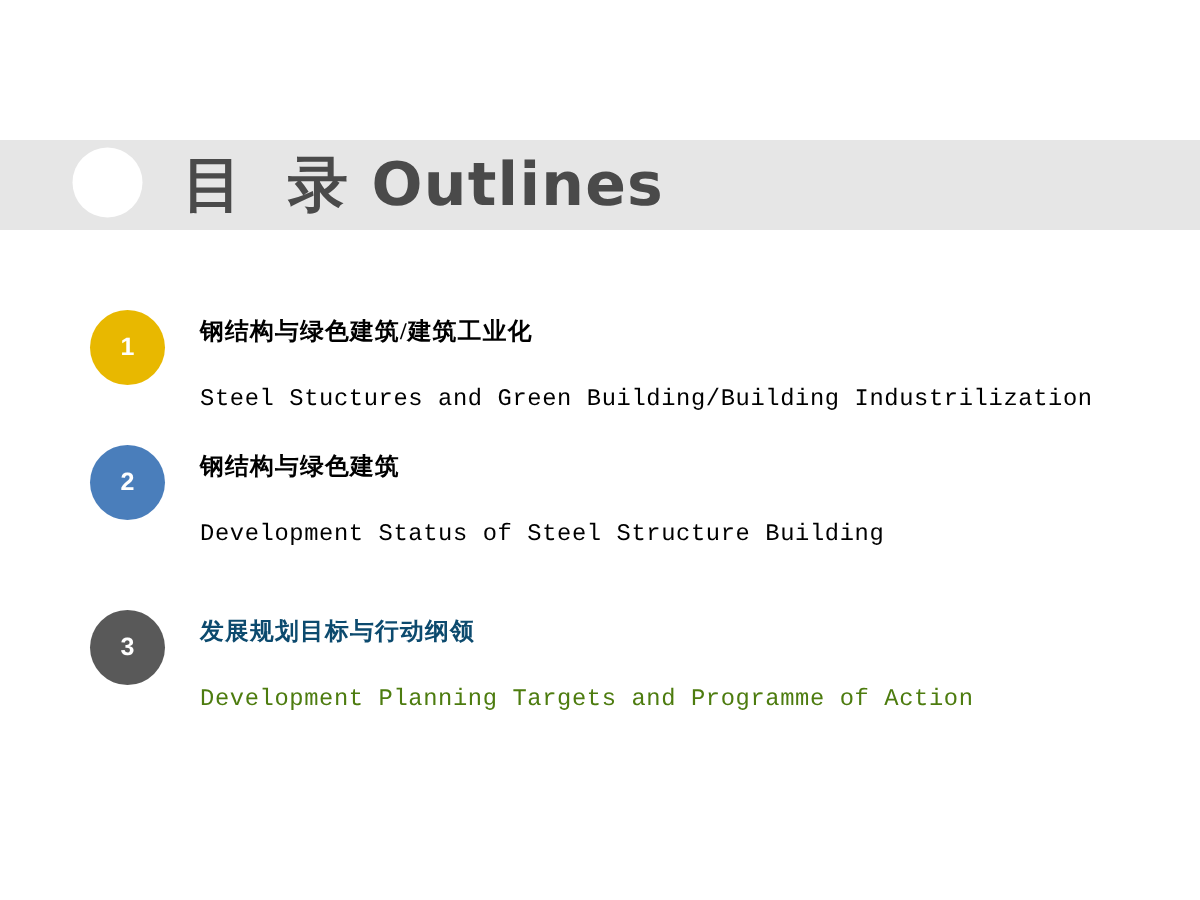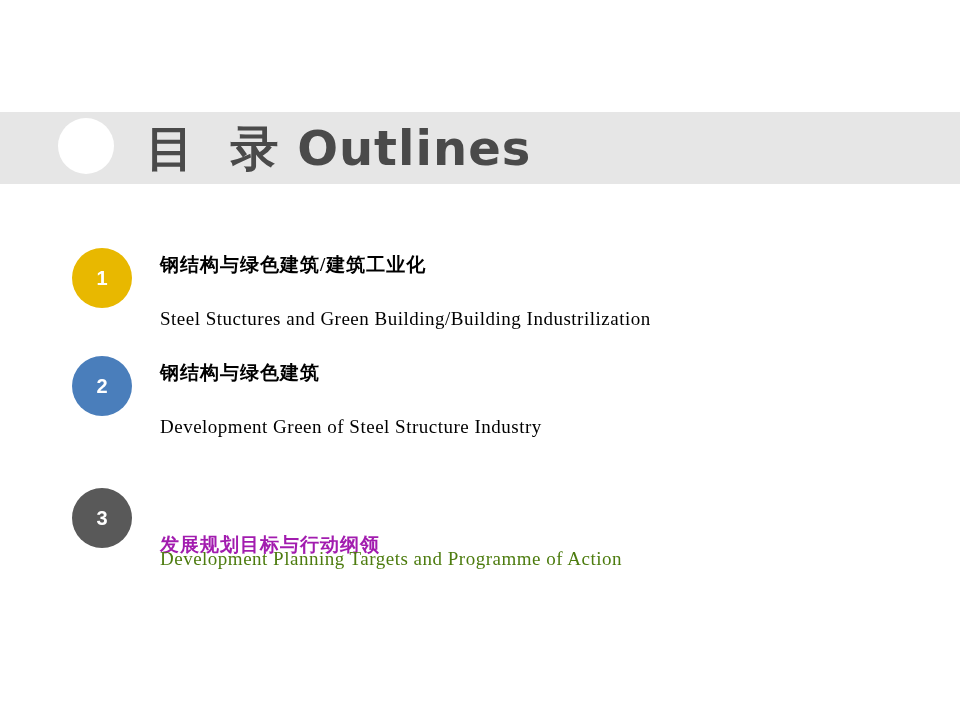--- a/index.html
+++ b/index.html
@@ -90,44 +90,44 @@
     font-family: Liberation Serif, serif;
   }
   .en {
     position: absolute;
     left: 160px;
     top: 60px;
     font-size: 19px;
     color: #000000;
     white-space: pre;
     letter-spacing: 0.5px;
-    font-family: Liberation Serif, serif;
+    font-family: Liberation Mono, monospace;
   }
-  .item-3 .cn { color: #a21caf; margin-top: 40px; }
+  .item-3 .cn { color: #0c4a6e; }
   .item-3 .en { color: #4d7c0f; }
 </style>
 </head>
 <body>
 
 <div class="slide">
 
   <div class="title-band"></div>
   <div class="title-dot"></div>
   <div class="title-text">目  录 Outlines</div>
 
   <div class="item item-1">
     <div class="badge badge-1">1</div>
     <div class="cn">钢结构与绿色建筑/建筑工业化</div>
     <div class="en">Steel Stuctures and Green Building/Building Industrilization</div>
   </div>
 
   <div class="item item-2">
     <div class="badge badge-2">2</div>
     <div class="cn">钢结构与绿色建筑</div>
-    <div class="en">Development Green of Steel Structure Industry</div>
+    <div class="en">Development Status of Steel Structure Building</div>
   </div>
 
   <div class="item item-3">
     <div class="badge badge-3">3</div>
     <div class="cn">发展规划目标与行动纲领</div>
     <div class="en">Development Planning Targets and Programme of Action</div>
   </div>
 
 </div>
 

